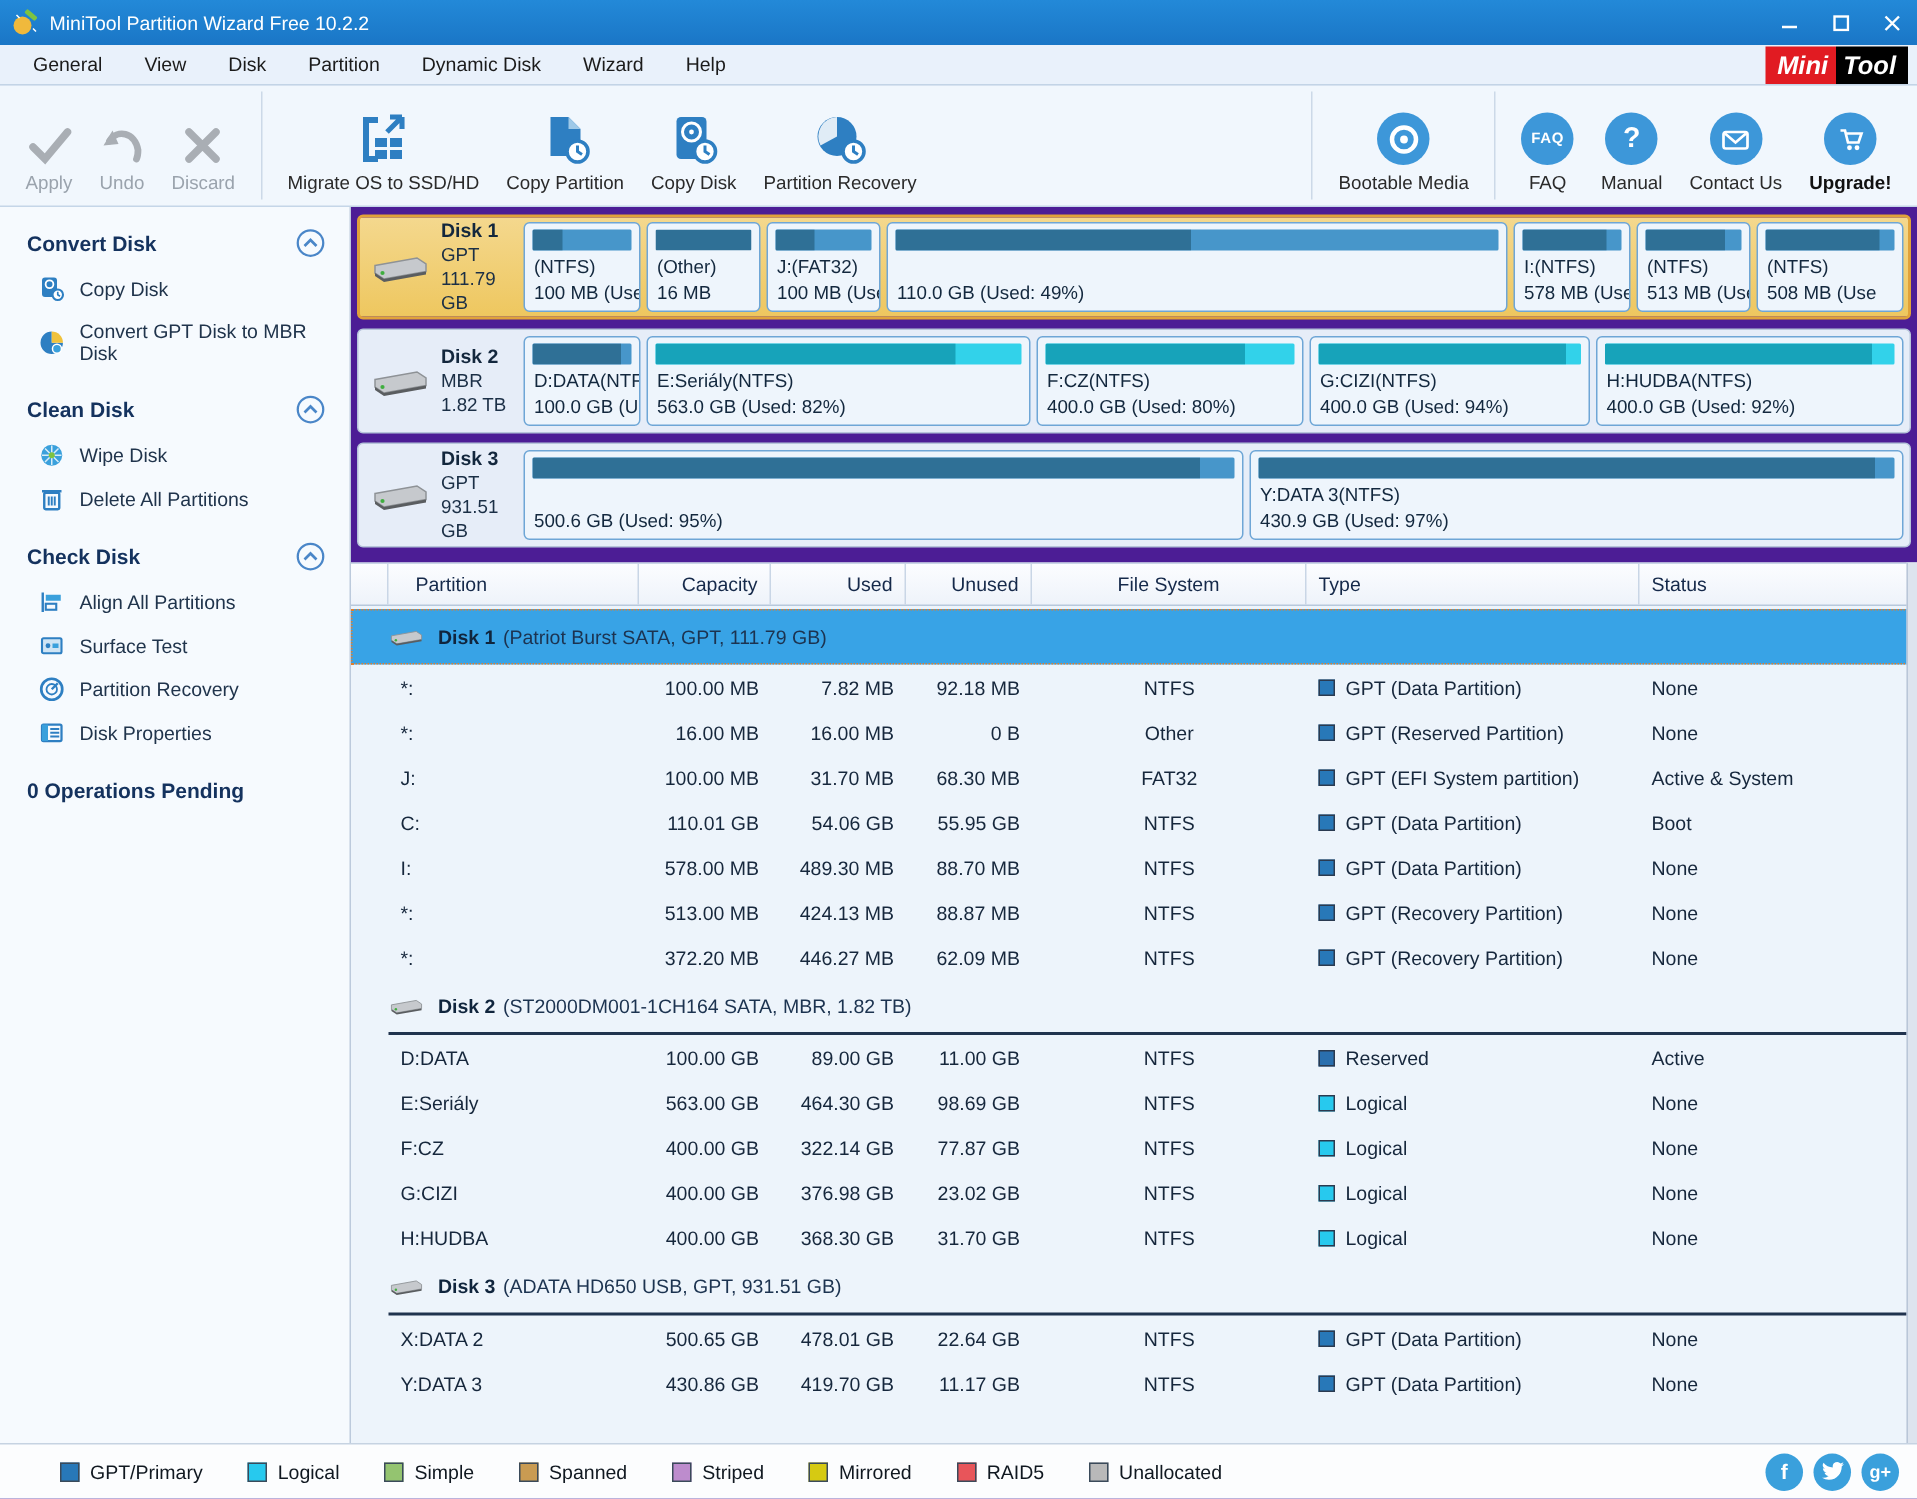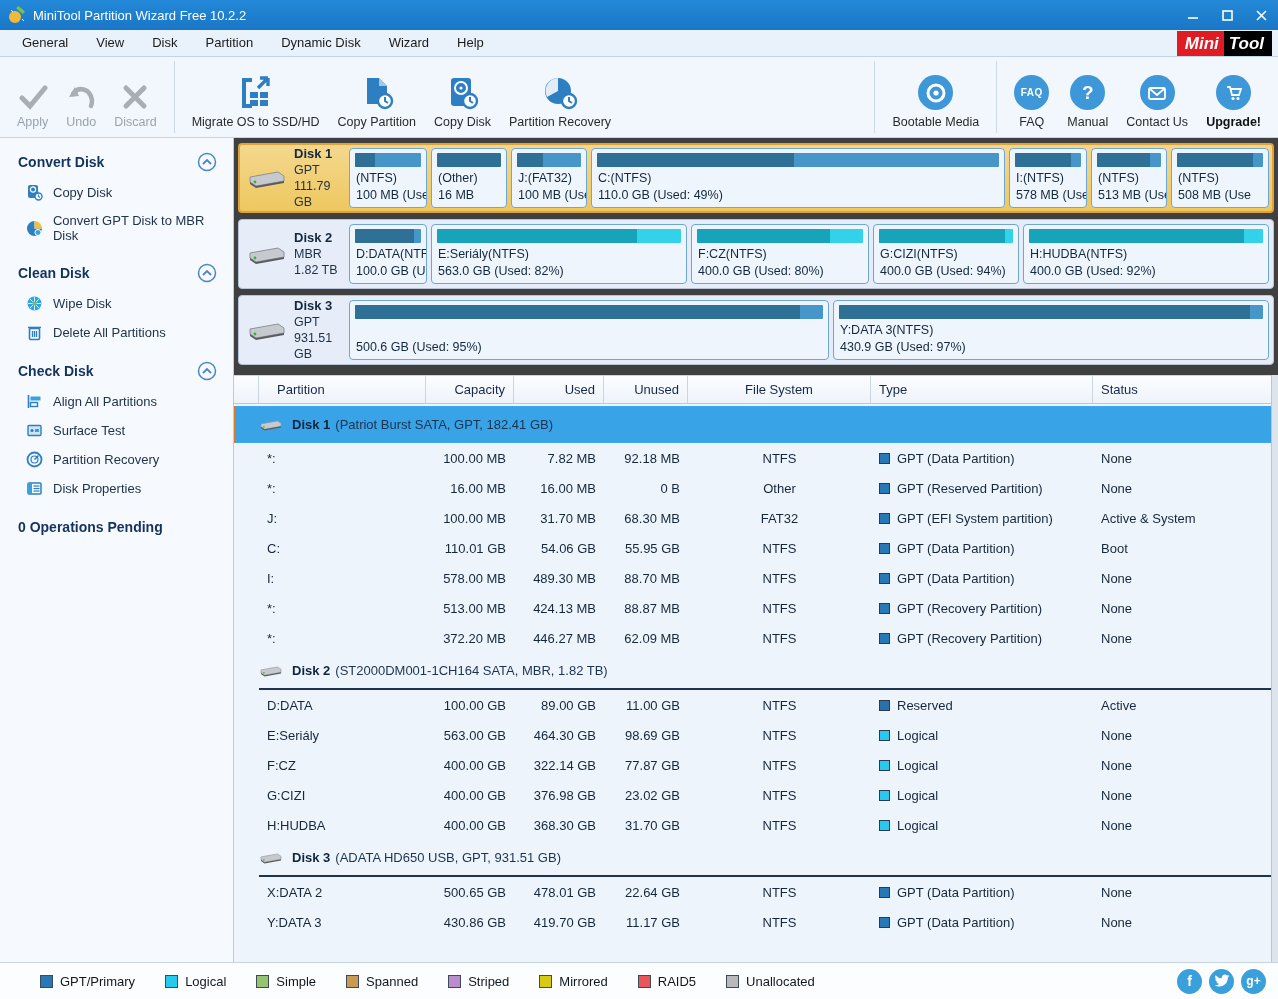--- a/index.html
+++ b/index.html
@@ -36,21 +36,21 @@
 
   
   .bodyrow { flex:1; display:flex; min-height:0; }
   .sidebar { width:234px; background:#f6fafe; border-right:1px solid #bccadc; padding:14px 0 0 18px; flex:0 0 auto; }
   .sect { margin-bottom:14px; }
   .secthead { display:flex; align-items:center; justify-content:space-between; padding-right:16px; margin-bottom:6px; }
   .secthead .st { font-weight:bold; font-size:14px; color:#14325e; }
   .sitem { display:flex; align-items:center; gap:10px; padding:6px 0 6px 8px; color:#20344c; font-size:13px; }
   .pending { font-weight:bold; font-size:14px; color:#14325e; margin-top:16px; }
 
-  .content { flex:1; display:flex; flex-direction:column; background:#404040; position:relative; min-width:0; }
+  .content { flex:1; display:flex; flex-direction:column; background:#4c1d95; position:relative; min-width:0; }
 
   
   .diskmap { padding:5px 4px 4px 4px; flex:0 0 auto; }
   .diskrow { height:70px; border:1px solid #b6c5da; border-radius:4px; background:#e6edf8; display:flex; align-items:stretch; padding:4px; margin-bottom:6px; }
   .diskrow.selected { background:linear-gradient(#f4d88e,#eec75f); border:2px solid #e0a23a; padding:3px; }
   .diskinfo { width:102px; flex:0 0 auto; display:flex; align-items:center; gap:7px; padding-left:4px; }
   .dtexts { display:flex; flex-direction:column; line-height:16px; }
   .dname { font-weight:bold; font-size:13px; color:#13273d; }
   .dmeta { font-size:12.5px; color:#1b2f46; }
   .part { border:1px solid #6ea6d6; border-radius:4px; background:#eef5fc; margin-left:4px; display:flex; flex-direction:column; overflow:hidden; flex:0 0 auto; }
@@ -392,21 +392,20 @@
               </div>
             <div class="pspring"></div>
             <div class="plabel">J:(FAT32)</div>
             <div class="psize">100 MB (Use</div>
           </div>
           <div class="part" style="width: 414px;">
             <div class="pbar" style="background-color: rgb(71, 150, 202);">
                 <div class="pused" style="width: 49%; background-color: rgb(47, 112, 150);"></div>
               </div>
             <div class="pspring"></div>
-            <div class="plabel">C:(NTFS)</div>
             <div class="psize">110.0 GB (Used: 49%)</div>
           </div>
           <div class="part" style="width: 78px;">
             <div class="pbar" style="background-color: rgb(71, 150, 202);">
                 <div class="pused" style="width: 85%; background-color: rgb(47, 112, 150);"></div>
               </div>
             <div class="pspring"></div>
             <div class="plabel">I:(NTFS)</div>
             <div class="psize">578 MB (Use</div>
           </div>
@@ -458,21 +457,21 @@
             <div class="psize">563.0 GB (Used: 82%)</div>
           </div>
           <div class="part" style="width: 178px;">
             <div class="pbar" style="background-color: rgb(50, 210, 234);">
                 <div class="pused" style="width: 80%; background-color: rgb(23, 163, 186);"></div>
               </div>
             <div class="pspring"></div>
             <div class="plabel">F:CZ(NTFS)</div>
             <div class="psize">400.0 GB (Used: 80%)</div>
           </div>
-          <div class="part" style="width: 146px;">
+          <div class="part" style="width: 187px;">
             <div class="pbar" style="background-color: rgb(50, 210, 234);">
                 <div class="pused" style="width: 94%; background-color: rgb(23, 163, 186);"></div>
               </div>
             <div class="pspring"></div>
             <div class="plabel">G:CIZI(NTFS)</div>
             <div class="psize">400.0 GB (Used: 94%)</div>
           </div>
           <div class="part" style="width: 184px;">
             <div class="pbar" style="background-color: rgb(50, 210, 234);">
                 <div class="pused" style="width: 92%; background-color: rgb(23, 163, 186);"></div>
@@ -526,21 +525,21 @@
           <div class="th c-status">Status</div>
         </div>
 
         <div class="grow selected">
           <svg width="24" height="13" viewBox="0 0 40 22">
               <path d="M3 10 L31 5 L37 9 L37 14 L9 19 L3 15 Z" fill="#c6c9cd" stroke="#8e9296" stroke-width="1"></path>
               <path d="M3 15 L9 19 L37 14 L37 16 L9 21 L3 17 Z" fill="#5a5d60"></path>
               <circle cx="8" cy="15" r="1.4" fill="#3fae3f"></circle>
             </svg>
           <span class="gname">Disk 1</span>
-          <span class="gdetail">(Patriot Burst SATA, GPT, 182.41 GB)</span>
+          <span class="gdetail">(Patriot Burst SATA, GPT, 111.79 GB)</span>
         </div>
 
         <div class="trow">
             <div class="gutter"></div>
             <div class="c c-part">*:</div>
             <div class="c c-cap">100.00 MB</div>
             <div class="c c-used">7.82 MB</div>
             <div class="c c-unused">92.18 MB</div>
             <div class="c c-fs">NTFS</div>
             <div class="c c-type">

